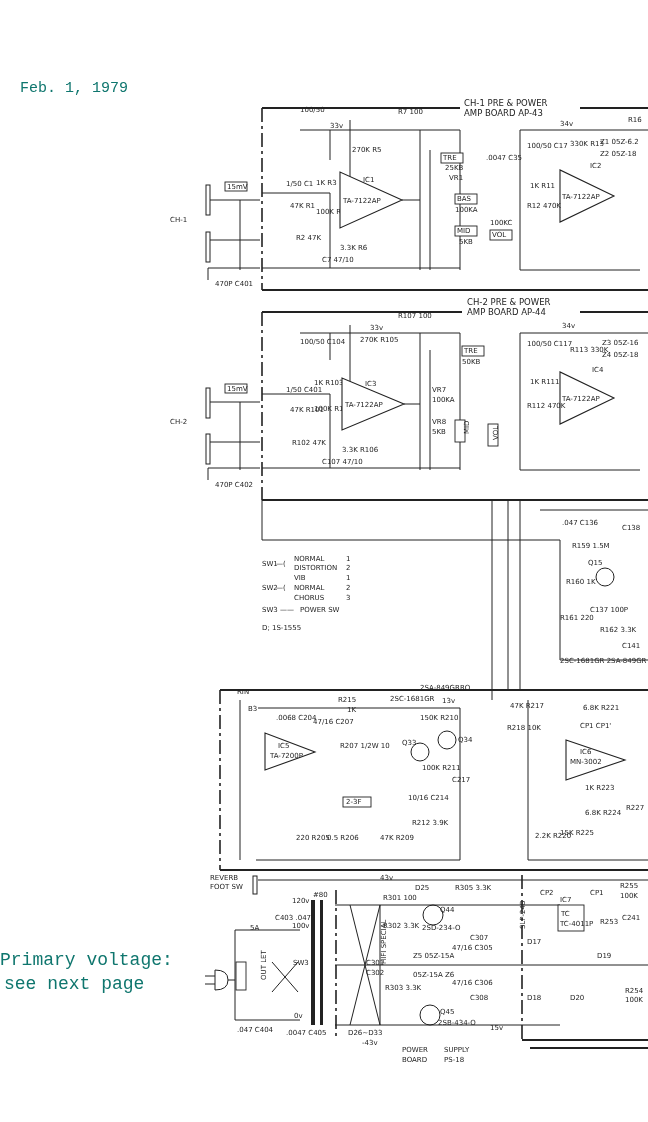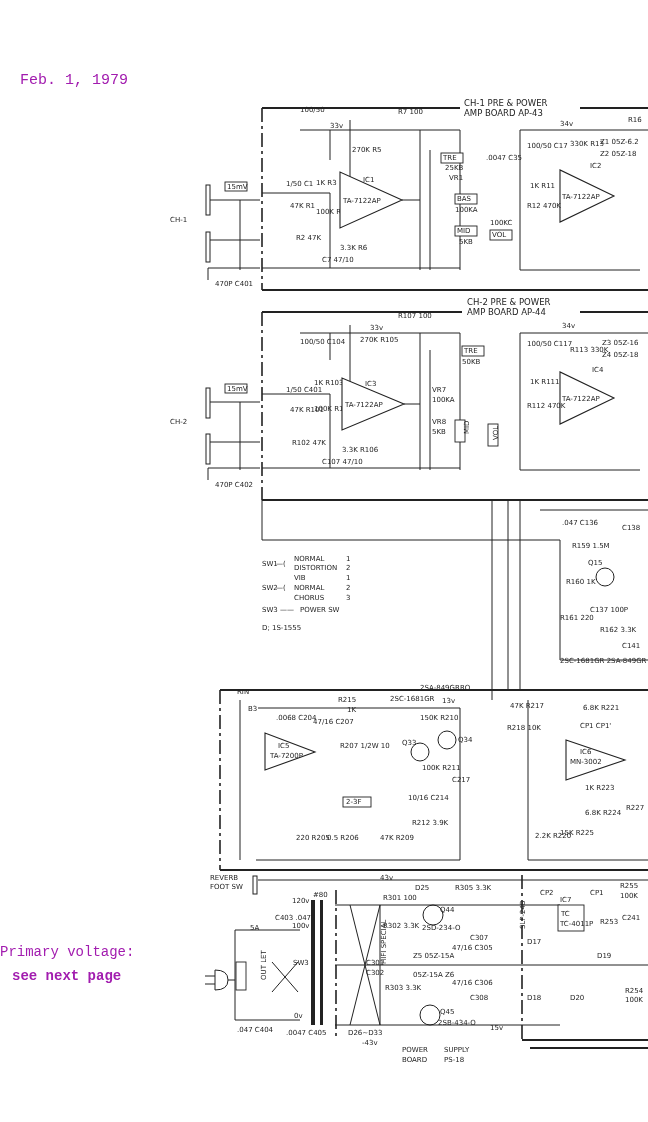--- a/index.html
+++ b/index.html
@@ -1,20 +1,20 @@
 <!DOCTYPE html>
 <html><head>
 <meta charset="utf-8">
 <style>
   html,body{margin:0;padding:0;background:#fff;}
   body{width:648px;height:1122px;position:relative;overflow:hidden;font-family:"DejaVu Sans",sans-serif;color:#222;}
-  .mono{font-family:"Liberation Mono","DejaVu Sans Mono",monospace;color:#a21caf;}
+  .mono{font-family:"Liberation Mono","DejaVu Sans Mono",monospace;color:#0f766e;margin-top:8px;}
   .date{position:absolute;left:20px;top:72px;font-size:15px;}
-  .primary{position:absolute;left:0;top:940px;font-size:14px;line-height:24px;}
-  .primary .l3{padding-left:12px;font-weight:bold;}
+  .primary{position:absolute;left:0;top:940px;font-size:18px;line-height:24px;}
+  .primary .l3{padding-left:4px;}
   svg{position:absolute;left:0;top:0;}
   svg text{font-family:"DejaVu Sans",sans-serif;fill:#222;}
   .lbl{font-size:7px;}
   .ttl{font-size:8.5px;}
   .ln{stroke:#222;stroke-width:1;fill:none;}
   .thk{stroke:#222;stroke-width:2.2;fill:none;}
   .dsh{stroke:#222;stroke-width:1.6;fill:none;stroke-dasharray:14 4 3 4;}
   .box{stroke:#222;stroke-width:0.9;fill:#fff;}
   .tri{stroke:#222;stroke-width:1.1;fill:#fff;}
 </style>

